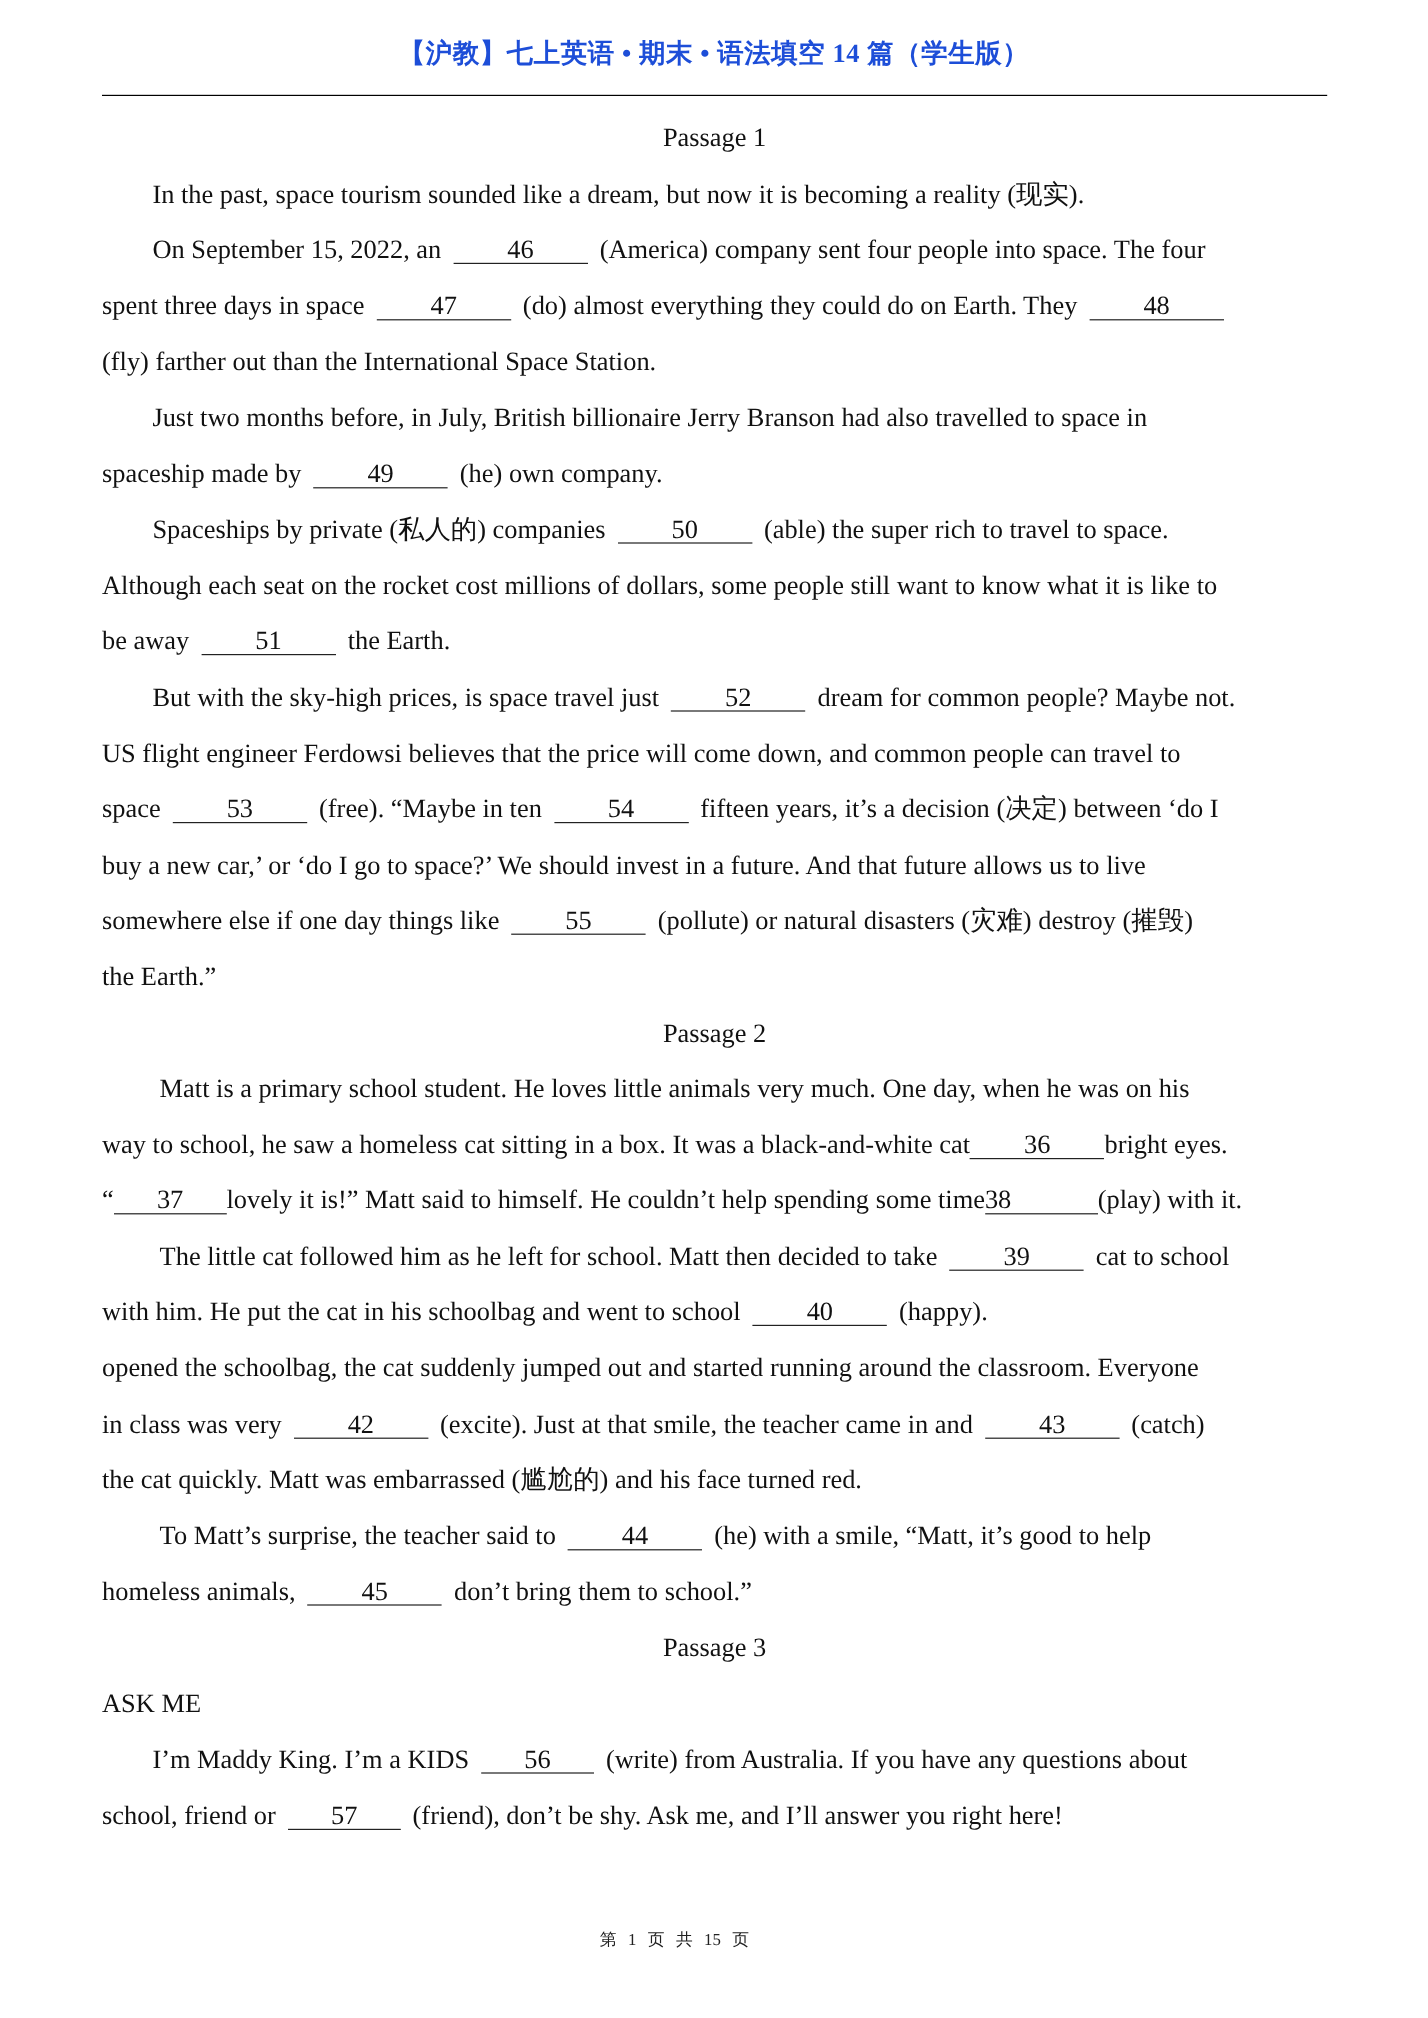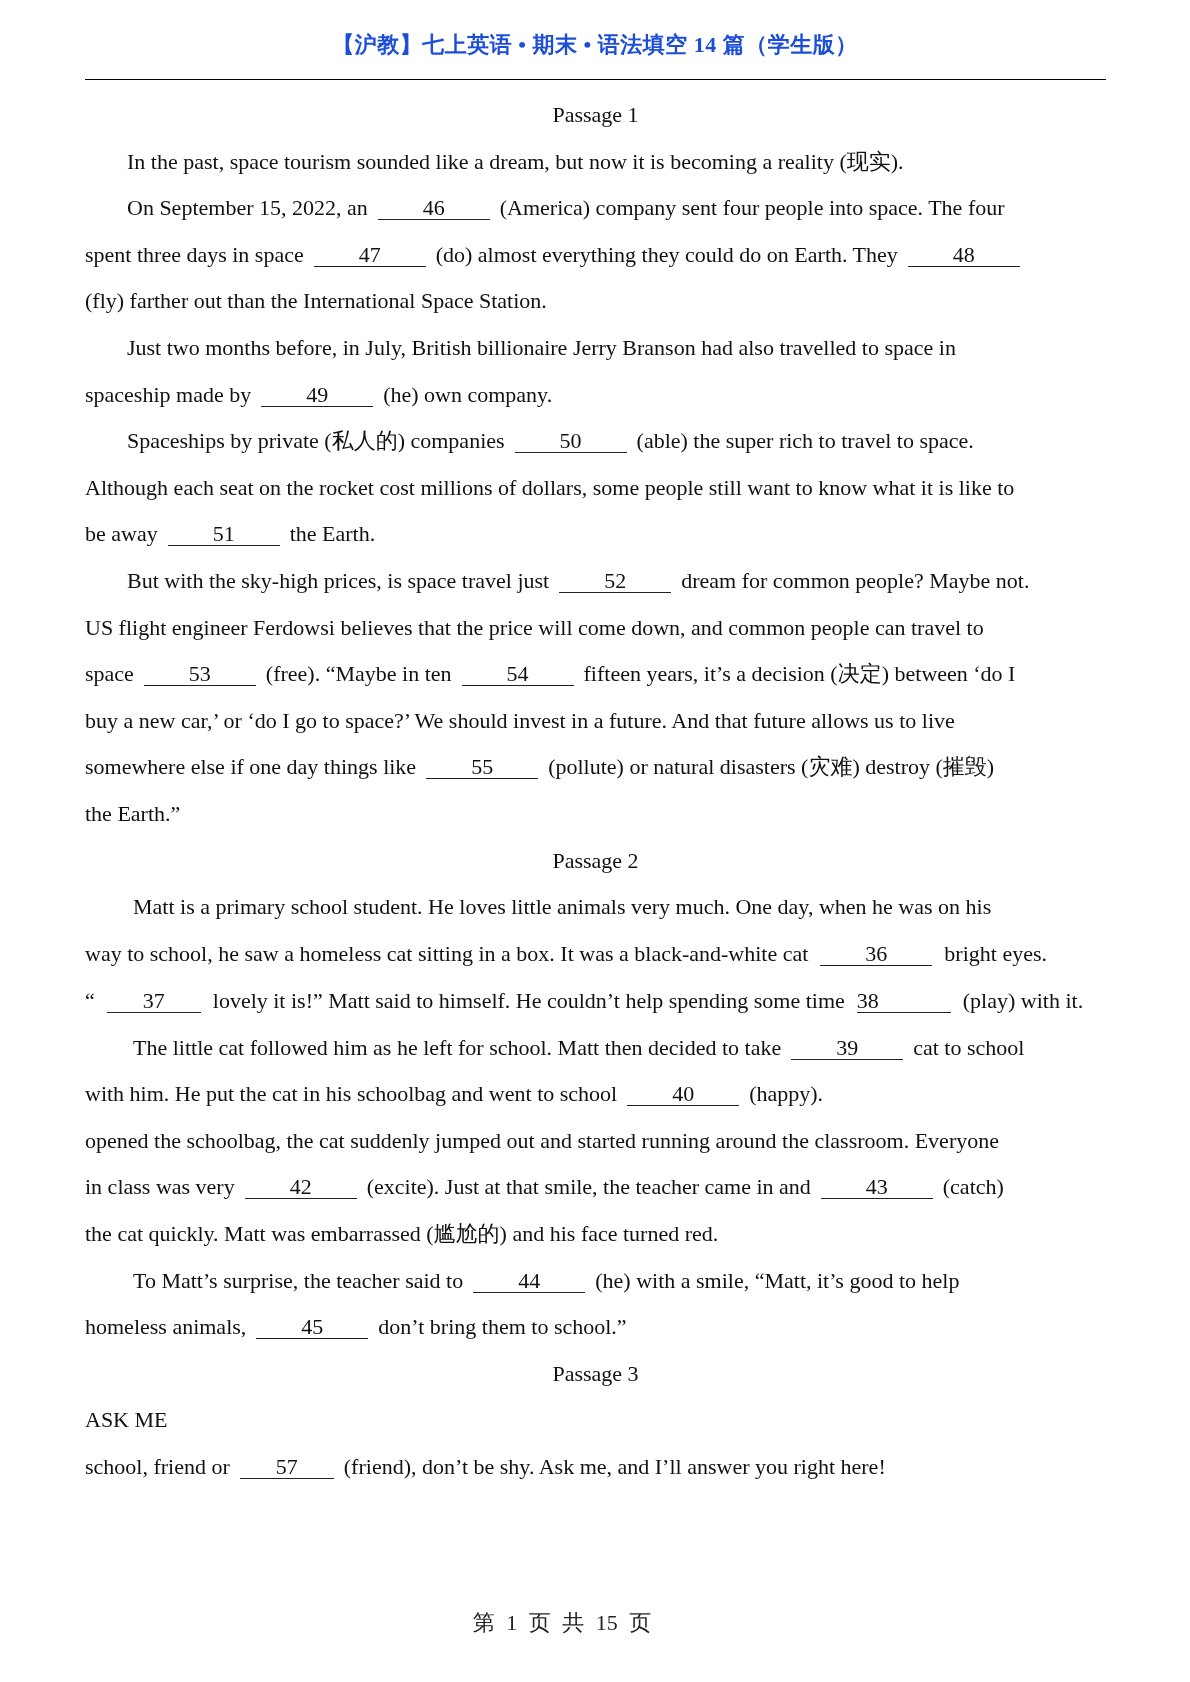--- a/index.html
+++ b/index.html
@@ -10,25 +10,25 @@
     .header-rule { position: absolute; top: 79px; left: 85px; width: 1021px; height: 0;
                    border-top: 1.5px solid #000; }
     .content { position: absolute; top: 92px; left: 85px; width: 1030px;
                font-size: 22px; line-height: 46.6px; }
     .p { margin: 0; white-space: nowrap; }
     .indent { padding-left: 42px; }
     .indent2 { padding-left: 48px; }
     .heading { text-align: center; font-weight: normal; margin: 0; width: 1021px; }
     .blank { display: inline-block; border-bottom: 1.3px solid #222; text-align: center;
              line-height: 22px; margin: 0 10px; }
-    .blank.tight { margin: 12px; }
+    .blank.tight { margin: 0; }
     .w112 { width: 112px; }
     .w94 { width: 94px; }
     .footer { position: absolute; top: 1608px; left: 0; width: 1124px; text-align: center;
-              font-size: 22px; color: #222; word-spacing: 6px; }
+              font-size: 14px; color: #222; word-spacing: 6px; }
   </style>
 </head>
 <body>
 
 <div class="header-title" style="color:#1d4ed8;">【沪教】七上英语 • 期末 • 语法填空 14 篇（学生版）</div>
 <div class="header-rule"></div>
 
 <div class="content">
 
   <p class="heading">Passage 1</p>
@@ -55,16 +55,17 @@
   <p class="p indent2"><span>The little cat followed him as he left for school. Matt then decided to take</span><span class="blank w112">39</span><span>cat to school</span></p>
   <p class="p"><span>with him. He put the cat in his schoolbag and went to school</span><span class="blank w112">40</span><span>(happy).</span></p>
   <p class="p"><span>opened the schoolbag, the cat suddenly jumped out and started running around the classroom. Everyone</span></p>
   <p class="p"><span>in class was very</span><span class="blank w112">42</span><span>(excite). Just at that smile, the teacher came in and</span><span class="blank w112">43</span><span>(catch)</span></p>
   <p class="p"><span>the cat quickly. Matt was embarrassed (尴尬的) and his face turned red.</span></p>
   <p class="p indent2"><span>To Matt’s surprise, the teacher said to</span><span class="blank w112">44</span><span>(he) with a smile, “Matt, it’s good to help</span></p>
   <p class="p"><span>homeless animals,</span><span class="blank w112">45</span><span>don’t bring them to school.”</span></p>
 
   <p class="heading">Passage 3</p>
   <p class="p">ASK ME</p>
+  <p class="p indent"><span>I’m Maddy King. I’m a KIDS</span><span class="blank w94">56</span><span>(write) from Australia. If you have any questions about</span></p>
   <p class="p"><span>school, friend or</span><span class="blank w94">57</span><span>(friend), don’t be shy. Ask me, and I’ll answer you right here!</span></p>
 </div>
 
 <div class="footer">第 1 页 共 15 页</div>
 
 </body></html>

